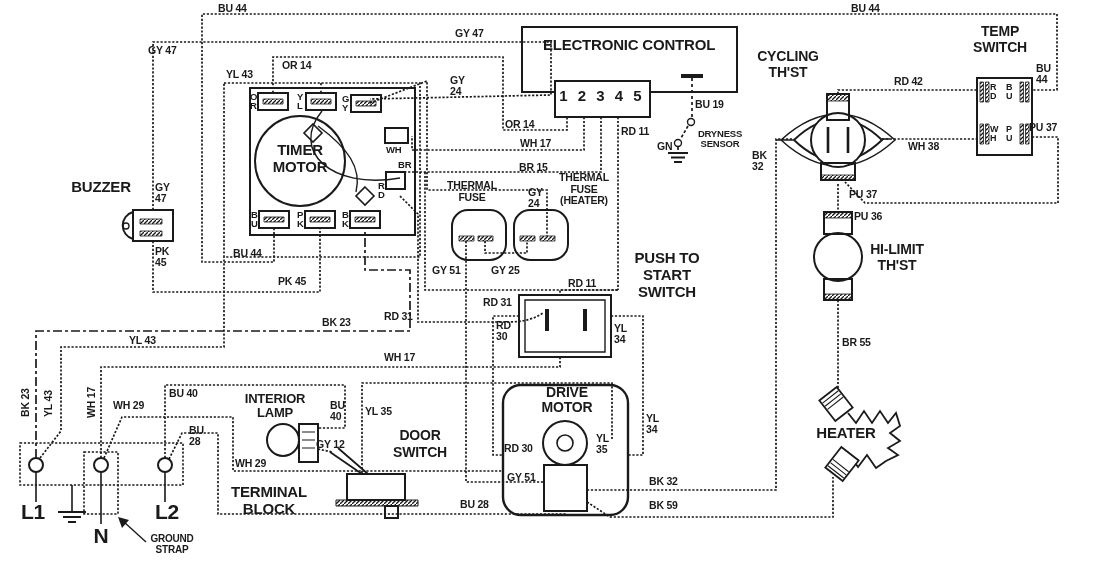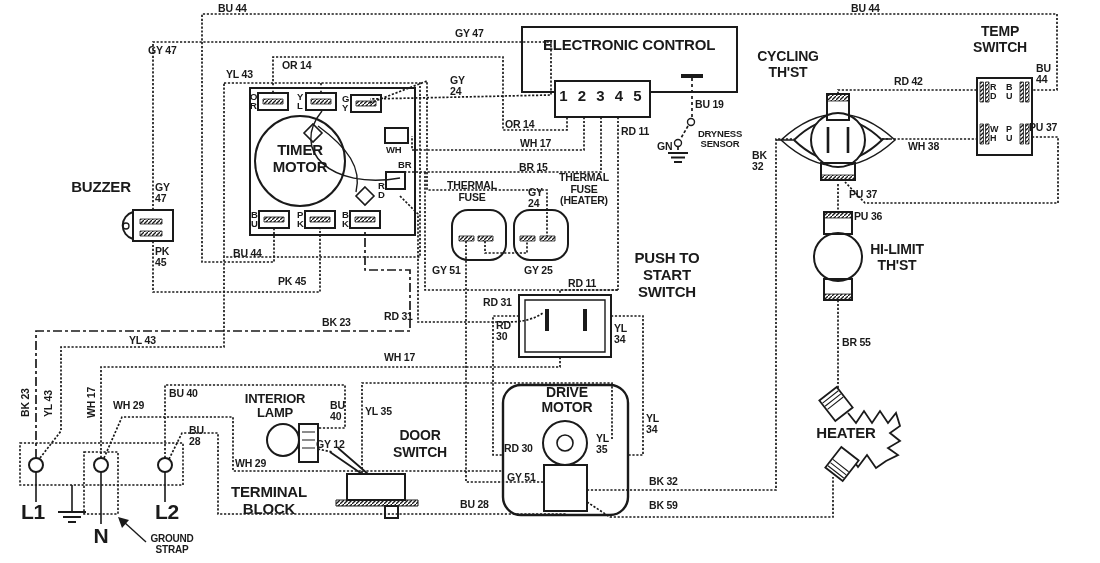--- a/index.html
+++ b/index.html
@@ -212,21 +212,21 @@
 24</div>
     <div class="wl" style="left: 505px; top: 119px; font-size: 10.5px; line-height: 11px;">OR 14</div>
     <div class="wl" style="left: 520px; top: 138px; font-size: 10.5px; line-height: 11px;">WH 17</div>
     <div class="wl" style="left: 621px; top: 126px; font-size: 10.5px; line-height: 11px;">RD 11</div>
     <div class="wl" style="left: 695px; top: 99px; font-size: 10.5px; line-height: 11px;">BU 19</div>
     <div class="wl" style="left: 657px; top: 141px; font-size: 10.5px; line-height: 11px;">GN</div>
     <div class="wl" style="left: 483px; top: 162px; font-size: 10.5px; line-height: 11px; margin-left: 36px;">BR 15</div>
     <div class="wl" style="left: 528px; top: 187px; font-size: 10.5px; line-height: 11px;">GY
 24</div>
     <div class="wl" style="left: 432px; top: 265px; font-size: 10.5px; line-height: 11px;">GY 51</div>
-    <div class="wl" style="left: 491px; top: 265px; font-size: 10.5px; line-height: 11px; margin-left: 33px;">GY 25</div>
+    <div class="wl" style="left: 491px; top: 265px; font-size: 10.5px; line-height: 11px;">GY 25</div>
     <div class="wl" style="left: 568px; top: 278px; font-size: 10.5px; line-height: 11px;">RD 11</div>
     <div class="wl" style="left: 384px; top: 311px; font-size: 10.5px; line-height: 11px;">RD 31</div>
     <div class="wl" style="left: 483px; top: 297px; font-size: 10.5px; line-height: 11px;">RD 31</div>
     <div class="wl" style="left: 496px; top: 320px; font-size: 10.5px; line-height: 11px;">RD
 30</div>
     <div class="wl" style="left: 614px; top: 323px; font-size: 10.5px; line-height: 11px;">YL
 34</div>
     <div class="wl" style="left: 384px; top: 352px; font-size: 10.5px; line-height: 11px;">WH 17</div>
     <div class="wl" style="left: 322px; top: 317px; font-size: 10.5px; line-height: 11px;">BK 23</div>
     <div class="wl" style="left: 278px; top: 276px; font-size: 10.5px; line-height: 11px;">PK 45</div>

